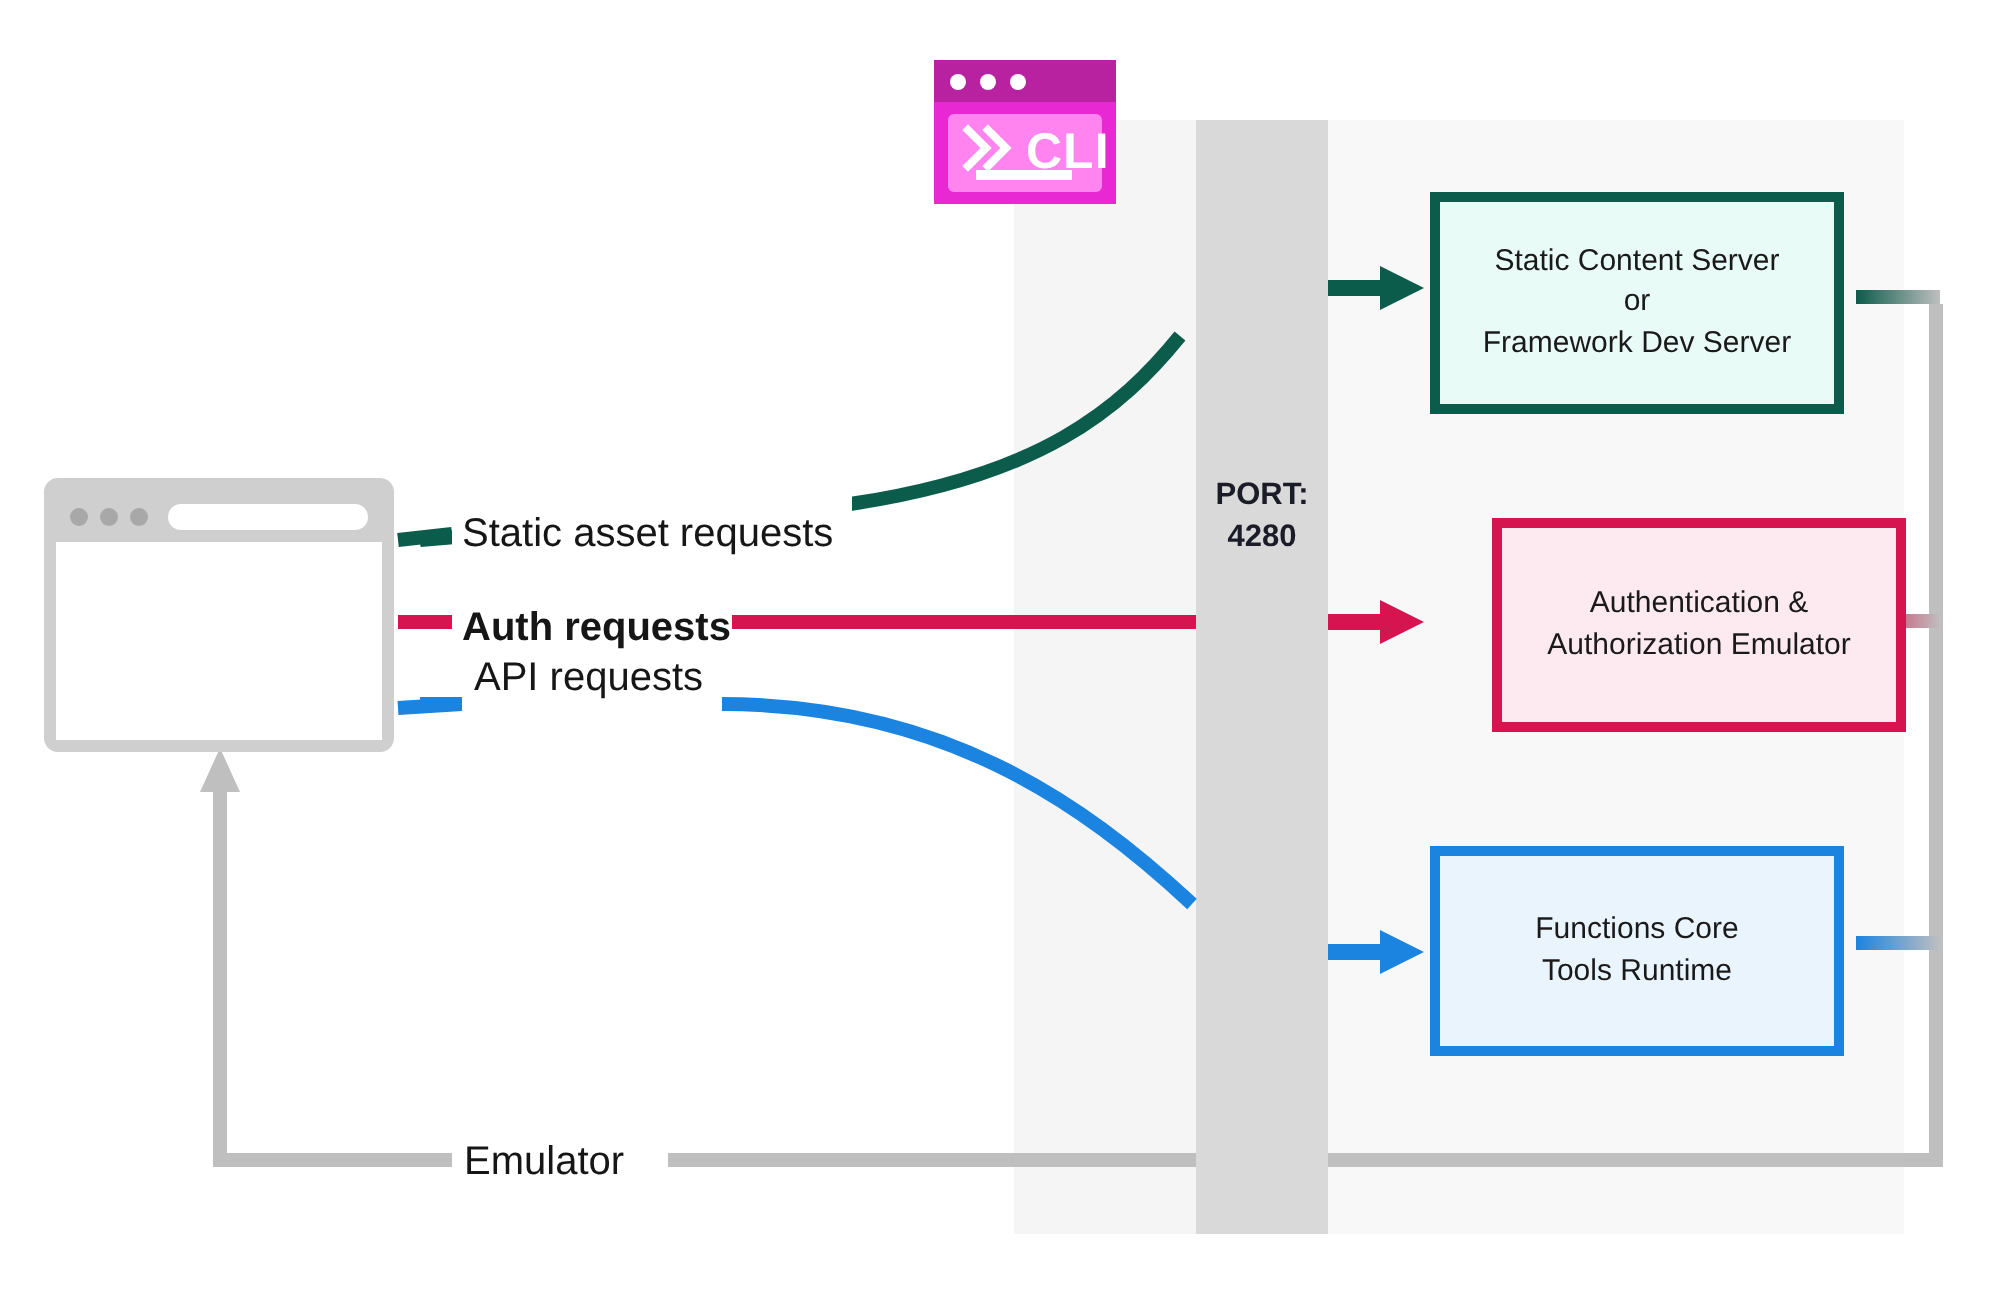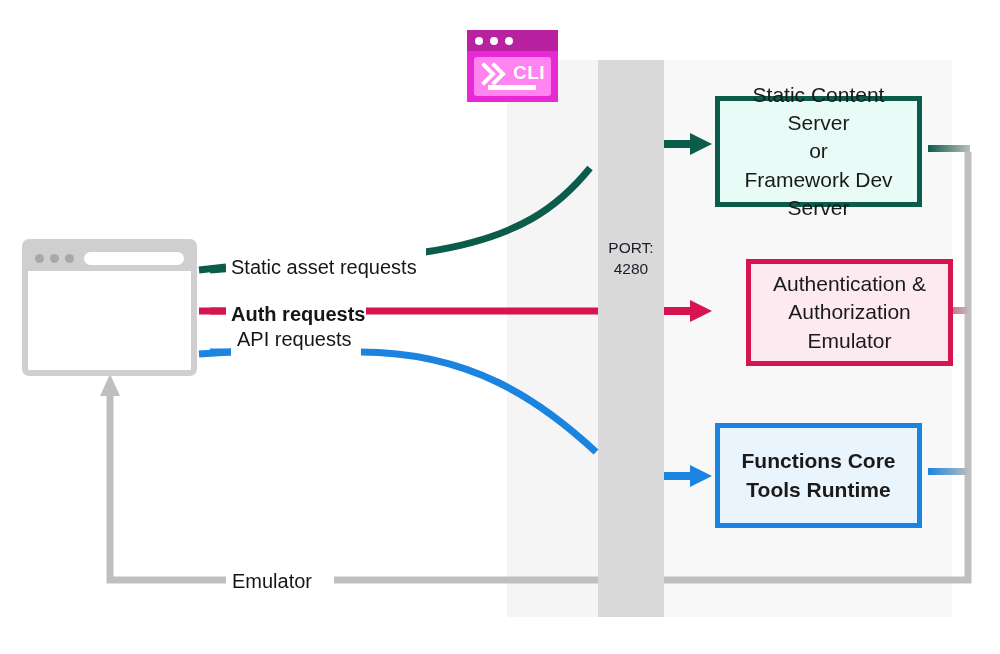--- a/index.html
+++ b/index.html
@@ -26,51 +26,50 @@
     height: 654px;
   }
   .node-box {
     position: absolute;
     box-sizing: border-box;
     display: flex;
     align-items: center;
     justify-content: center;
     text-align: center;
     line-height: 1.35;
-    font-size: 21px;
+    font-size: 15px;
     color: #1a1a1a;
   }
   .node-box .node-label {
     display: block;
     white-space: pre-line;
   }
   #box-static {
     left: 715px; top: 96px; width: 207px; height: 111px;
     border: 5px solid #0b5c4b;
     background: #e9fbf6;
   }
   #box-auth {
     left: 746px; top: 259px; width: 207px; height: 107px;
     border: 5px solid #d6144f;
     background: #fdeaf1;
   }
   #box-functions {
     left: 715px; top: 423px; width: 207px; height: 105px;
     border: 5px solid #1b84e0;
     background: #eaf4fd;
-    font-weight: bold;
   }
   #port-label {
     position: absolute;
     left: 598px;
     top: 238px;
     width: 66px;
     text-align: center;
     font-size: 15.5px;
-    font-weight: normal;
+    font-weight: bold;
     color: #1c1c28;
     line-height: 1.35;
     white-space: pre-line;
   }
   .flow-label {
     position: absolute;
     font-size: 20px;
     color: #161616;
     white-space: nowrap;
   }
@@ -112,21 +111,21 @@
     border-radius: 3px;
   }
   #cli-icon .cli-glyphs {
     position: absolute;
     left: 0; top: 0; width: 100%; height: 100%;
   }
   #cli-icon .cli-text {
     position: absolute;
     left: 39px;
     top: 5px;
-    font-size: 19px;
+    font-size: 25px;
     font-weight: bold;
     color: #ffffff;
     letter-spacing: 0.5px;
     font-family: "Liberation Sans", sans-serif;
   }
   #cli-icon .cli-underline {
     position: absolute;
     left: 14px;
     top: 28px;
     width: 48px;

